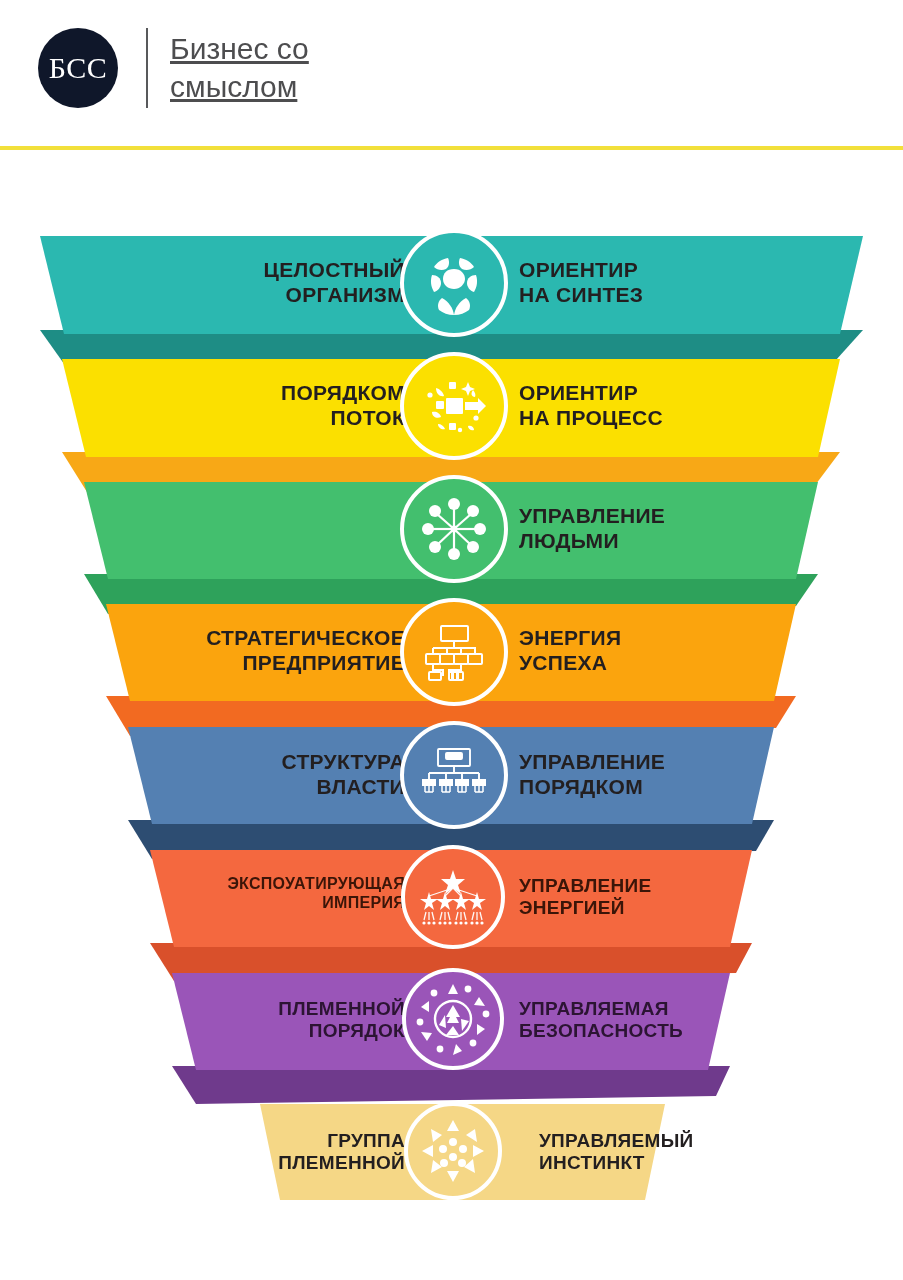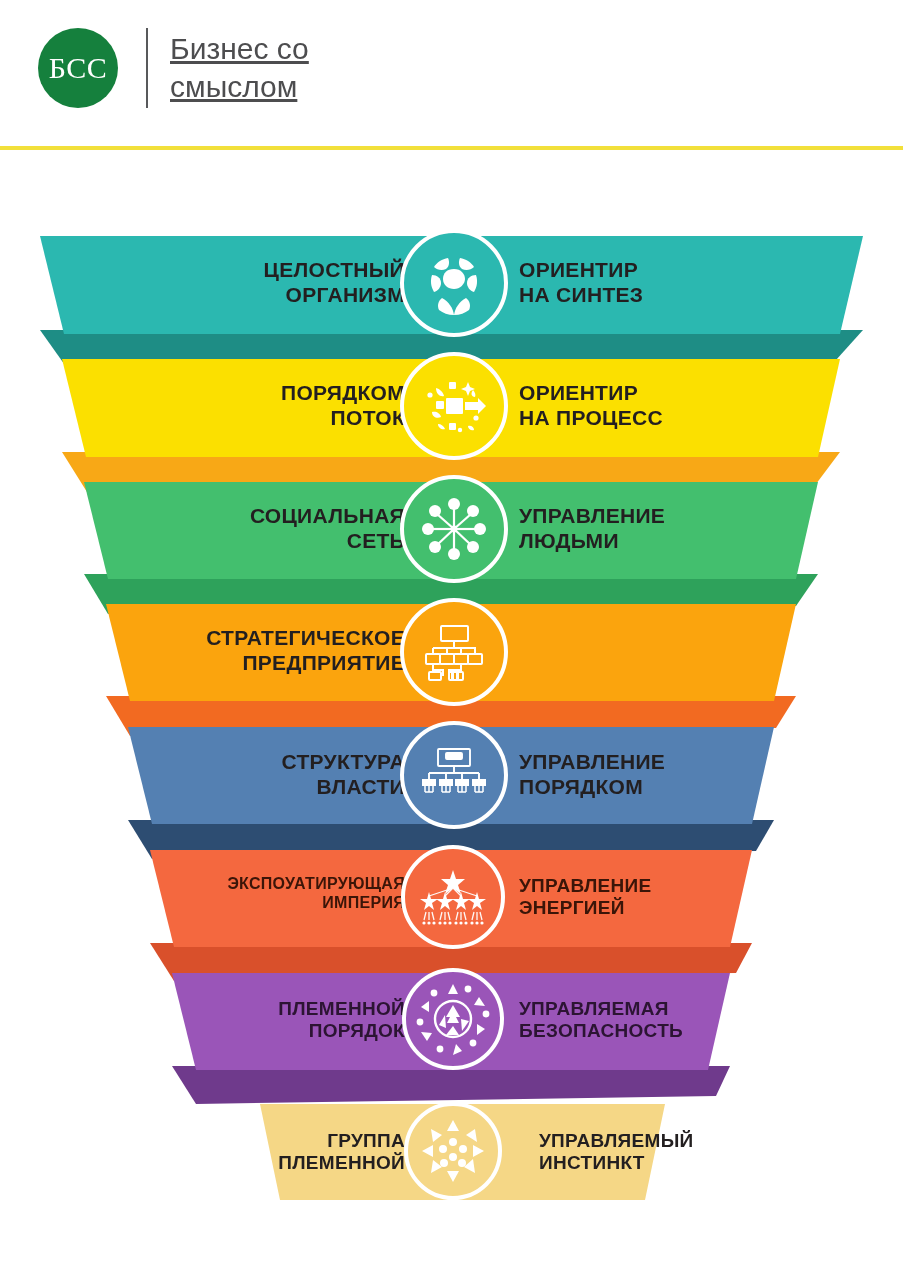--- a/index.html
+++ b/index.html
@@ -15,21 +15,21 @@
     position: absolute; left: 0; top: 0;
     width: 903px; height: 143px;
     background: #ffffff;
   }
   .logo-wrap {
     position: absolute; left: 38px; top: 28px;
     display: flex; align-items: center;
   }
   .logo-circle {
     width: 80px; height: 80px; border-radius: 50%;
-    background: #15803d;
+    background: #0f172a;
     display: flex; align-items: center; justify-content: center;
   }
   .logo-circle span {
     color: #ffffff;
     font-family: "Liberation Serif", serif;
     font-size: 30px; letter-spacing: 0.5px;
   }
   .logo-divider {
     width: 2px; height: 80px;
     background: #58595b;
@@ -146,22 +146,20 @@
         <path d="M22 56c3 0 6 2 7 5-3 1-7-1-7-5z"></path>
         <path d="M52 58c3-1 6 1 6 4-3 1-6-1-6-4z"></path>
         <path d="M57 22c2 2 3 5 2 7-3 0-5-3-2-7z"></path>
         <circle cx="14" cy="27" r="2.6"></circle>
         <circle cx="60" cy="50" r="2.6"></circle>
         <circle cx="44" cy="62" r="2.2"></circle>
       </g>
     </svg>
   </div>
 
-  <div class="lvl-label left" style="left:205px; top:504px; width:200px; font-size:21px; color:#231f20;">СОЦИАЛЬНАЯ
-СЕТЬ</div>
   <div class="lvl-label right" style="left:519px; top:504px; width:235px; font-size:21px; color:#231f20;">УПРАВЛЕНИЕ
 ЛЮДЬМИ</div>
   <div class="icon-ring" style="left:400px; top:475px; width:108px; height:108px; background:#43bf6e;">
     <svg width="78" height="78" viewBox="0 0 78 78">
       <g stroke="#ffffff" stroke-width="2.2" fill="none">
         <line x1="39" y1="39" x2="39" y2="18"></line>
         <line x1="39" y1="39" x2="56" y2="24"></line>
         <line x1="39" y1="39" x2="62" y2="39"></line>
         <line x1="39" y1="39" x2="56" y2="55"></line>
         <line x1="39" y1="39" x2="39" y2="60"></line>
@@ -178,20 +176,22 @@
         <circle cx="39" cy="64" r="6"></circle>
         <circle cx="20" cy="57" r="6"></circle>
         <circle cx="13" cy="39" r="6"></circle>
         <circle cx="20" cy="21" r="6"></circle>
       </g>
     </svg>
   </div>
 
   <div class="lvl-label left" style="left:165px; top:626px; width:240px; font-size:21px; color:#231f20;">СТРАТЕГИЧЕСКОЕ
 ПРЕДПРИЯТИЕ</div>
+  <div class="lvl-label right" style="left:519px; top:626px; width:220px; font-size:21px; color:#231f20;">ЭНЕРГИЯ
+УСПЕХА</div>
   <div class="icon-ring" style="left:400px; top:598px; width:108px; height:108px; background:#fba40d;">
     <svg width="76" height="76" viewBox="0 0 76 76">
       <g stroke="#ffffff" stroke-width="2" fill="none">
         <rect x="25" y="12" width="27" height="15" rx="1"></rect>
         <line x1="38" y1="27" x2="38" y2="34"></line>
         <line x1="17" y1="34" x2="60" y2="34"></line>
         <line x1="17" y1="34" x2="17" y2="40"></line>
         <line x1="31" y1="34" x2="31" y2="40"></line>
         <line x1="45" y1="34" x2="45" y2="40"></line>
         <line x1="59" y1="34" x2="59" y2="40"></line>

